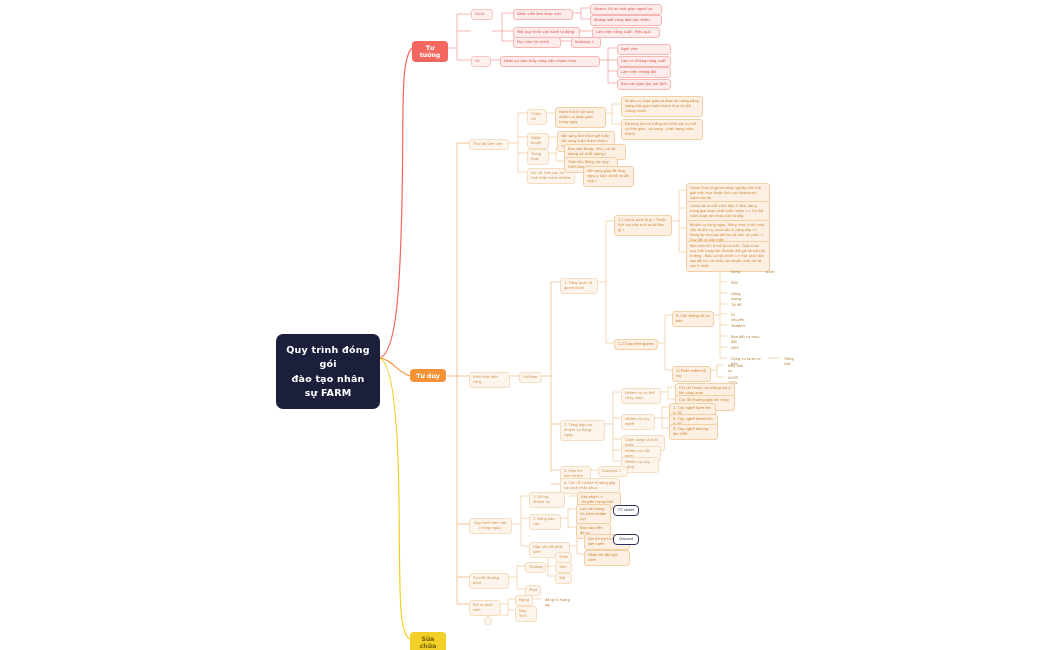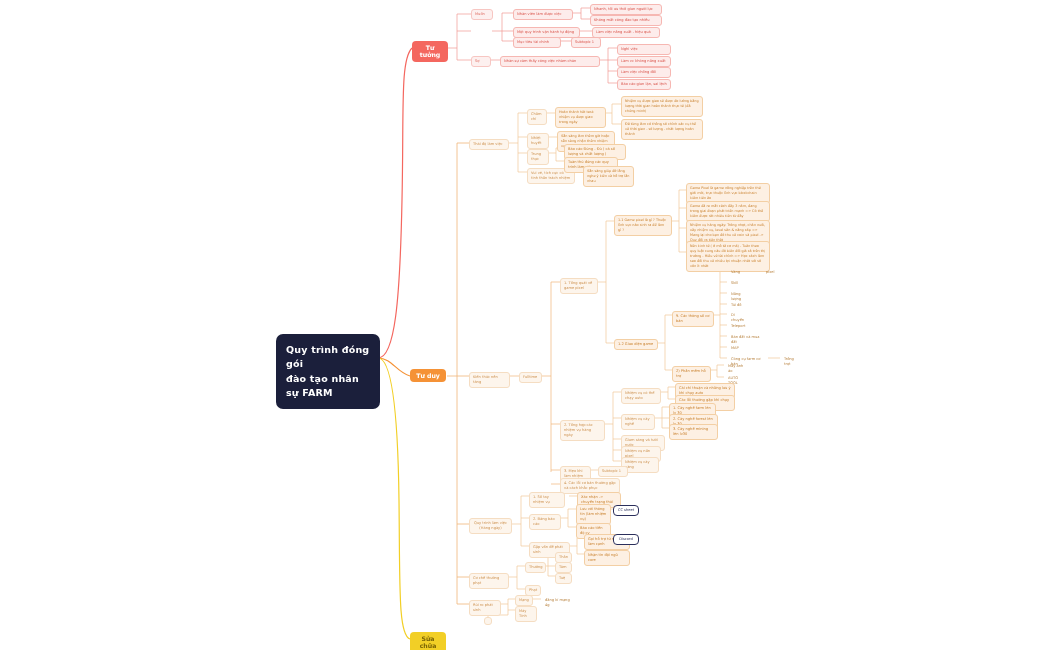--- a/index.html
+++ b/index.html
@@ -6,21 +6,21 @@
   body{width:1050px;height:650px;overflow:hidden;
        font-family:"DejaVu Sans","Liberation Sans",sans-serif;}
   #stage{position:relative;width:1050px;height:650px;}
   svg#wires{position:absolute;left:0;top:0;width:1050px;height:650px;pointer-events:none;}
 
   .node{position:absolute;box-sizing:border-box;white-space:pre-line;}
 
   
   .root{background:#1b1f3b;color:#ffffff;border-radius:7px;
         font-size:9.5px;font-weight:bold;line-height:1.5;
-        padding:9px 10px;letter-spacing:.2px;}
+        text-align:center;padding:9px 10px;letter-spacing:.2px;}
 
   
   .pill{border-radius:4px;font-size:6.2px;font-weight:bold;color:#ffffff;
         text-align:center;padding:3px 4px;line-height:1.2;}
   .pill.red{background:#f4675f;}
   .pill.orange{background:#f59236;}
   .pill.yellow{background:#f2cf26;color:#7a6405;}
 
   
   .chip{border-radius:3px;font-size:3.6px;line-height:1.35;

